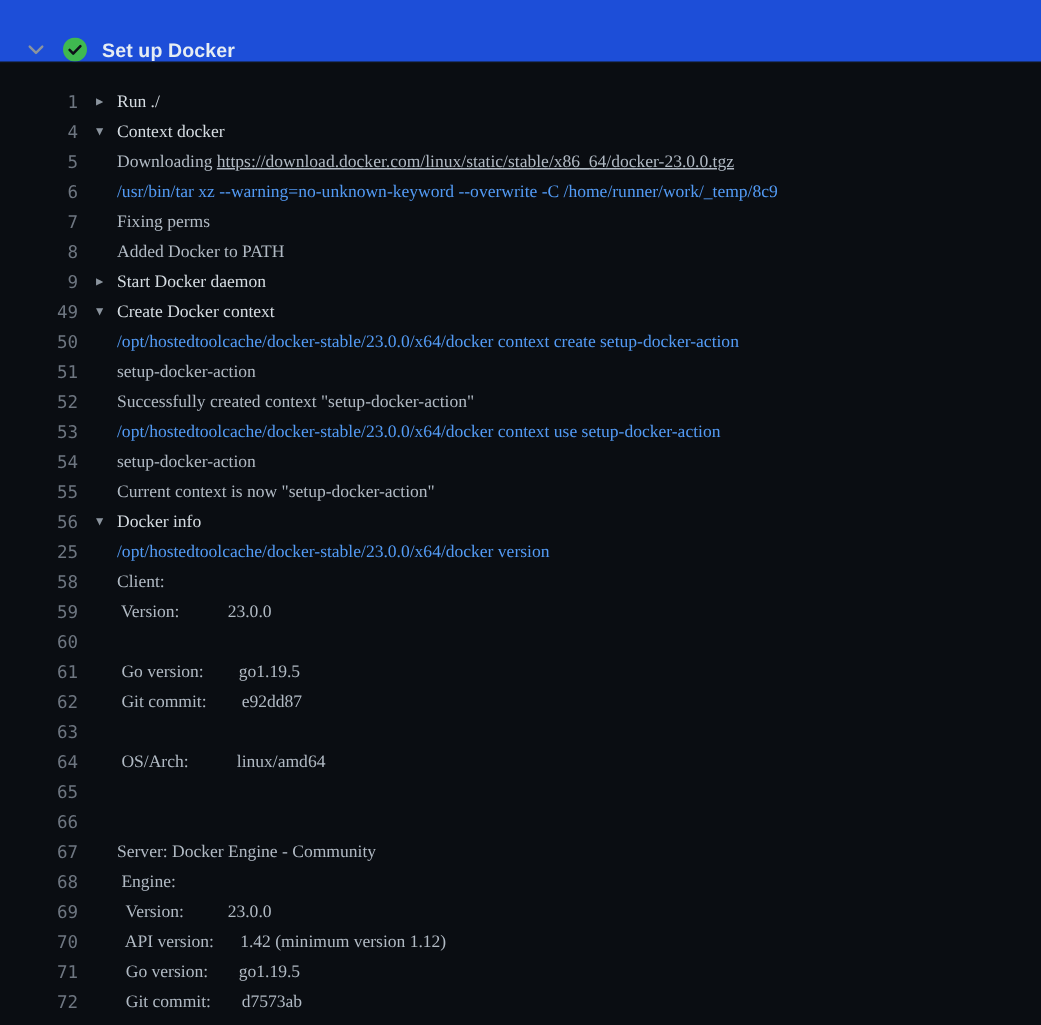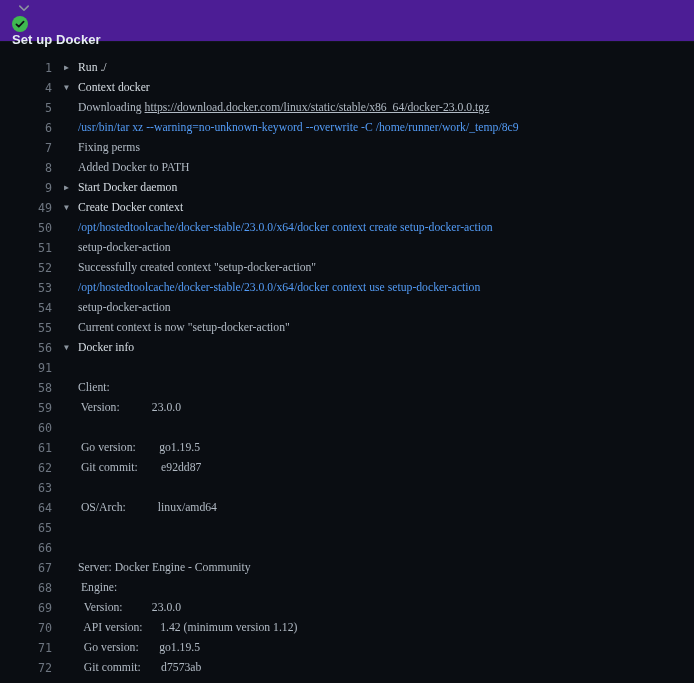--- a/index.html
+++ b/index.html
@@ -6,27 +6,26 @@
   html, body { width: 694px; height: 683px; overflow: hidden; }
   body {
     background: #0a0d12;
     font-family: "Liberation Sans", "DejaVu Sans", sans-serif;
   }
   .wrap { width: 694px; height: 683px; overflow: hidden; }
 
   
   .step-header {
     height: 42px;
-    background: #4c1d95;
+    background: #1d4ed8;
     display: flex;
-    align-items: flex-start;
+    align-items: flex-end;
     padding: 0 12px;
     cursor: pointer;
     border-bottom: 1px solid #10141a;
-    flex-direction: column;
   }
   .step-header .chev {
     width: 16px; height: 16px;
     display: flex; align-items: center; justify-content: center;
     margin: 0 10px 0 4px;
     flex: none;
   }
   .step-header .status {
     width: 16px; height: 16px;
     margin-right: 10px;
@@ -109,21 +108,21 @@
       <div class="log-line"><a class="line-number">8</a><span class="arrow"></span><span class="line-text text">Added Docker to PATH</span></div>
       <div class="log-line group"><a class="line-number">9</a><span class="arrow">▶</span><span class="line-text group-collapsed">Start Docker daemon</span></div>
       <div class="log-line group"><a class="line-number">49</a><span class="arrow">▼</span><span class="line-text group-expanded">Create Docker context</span></div>
       <div class="log-line"><a class="line-number">50</a><span class="arrow"></span><span class="line-text command">/opt/hostedtoolcache/docker-stable/23.0.0/x64/docker context create setup-docker-action</span></div>
       <div class="log-line"><a class="line-number">51</a><span class="arrow"></span><span class="line-text text">setup-docker-action</span></div>
       <div class="log-line"><a class="line-number">52</a><span class="arrow"></span><span class="line-text text">Successfully created context "setup-docker-action"</span></div>
       <div class="log-line"><a class="line-number">53</a><span class="arrow"></span><span class="line-text command">/opt/hostedtoolcache/docker-stable/23.0.0/x64/docker context use setup-docker-action</span></div>
       <div class="log-line"><a class="line-number">54</a><span class="arrow"></span><span class="line-text text">setup-docker-action</span></div>
       <div class="log-line"><a class="line-number">55</a><span class="arrow"></span><span class="line-text text">Current context is now "setup-docker-action"</span></div>
       <div class="log-line group"><a class="line-number">56</a><span class="arrow">▼</span><span class="line-text group-expanded">Docker info</span></div>
-      <div class="log-line"><a class="line-number">91</a><span class="arrow"></span></div>
+      <div class="log-line"><a class="line-number">25</a><span class="arrow"></span><span class="line-text command">/opt/hostedtoolcache/docker-stable/23.0.0/x64/docker version</span></div>
       <div class="log-line"><a class="line-number">58</a><span class="arrow"></span><span class="line-text text">Client:</span></div>
       <div class="log-line"><a class="line-number">59</a><span class="arrow"></span><span class="line-text text"> Version:           23.0.0</span></div>
       <div class="log-line"><a class="line-number">60</a><span class="arrow"></span></div>
       <div class="log-line"><a class="line-number">61</a><span class="arrow"></span><span class="line-text text"> Go version:        go1.19.5</span></div>
       <div class="log-line"><a class="line-number">62</a><span class="arrow"></span><span class="line-text text"> Git commit:        e92dd87</span></div>
       <div class="log-line"><a class="line-number">63</a><span class="arrow"></span></div>
       <div class="log-line"><a class="line-number">64</a><span class="arrow"></span><span class="line-text text"> OS/Arch:           linux/amd64</span></div>
       <div class="log-line"><a class="line-number">65</a><span class="arrow"></span></div>
       <div class="log-line"><a class="line-number">66</a><span class="arrow"></span><span class="line-text empty"></span></div>
       <div class="log-line"><a class="line-number">67</a><span class="arrow"></span><span class="line-text text">Server: Docker Engine - Community</span></div>

